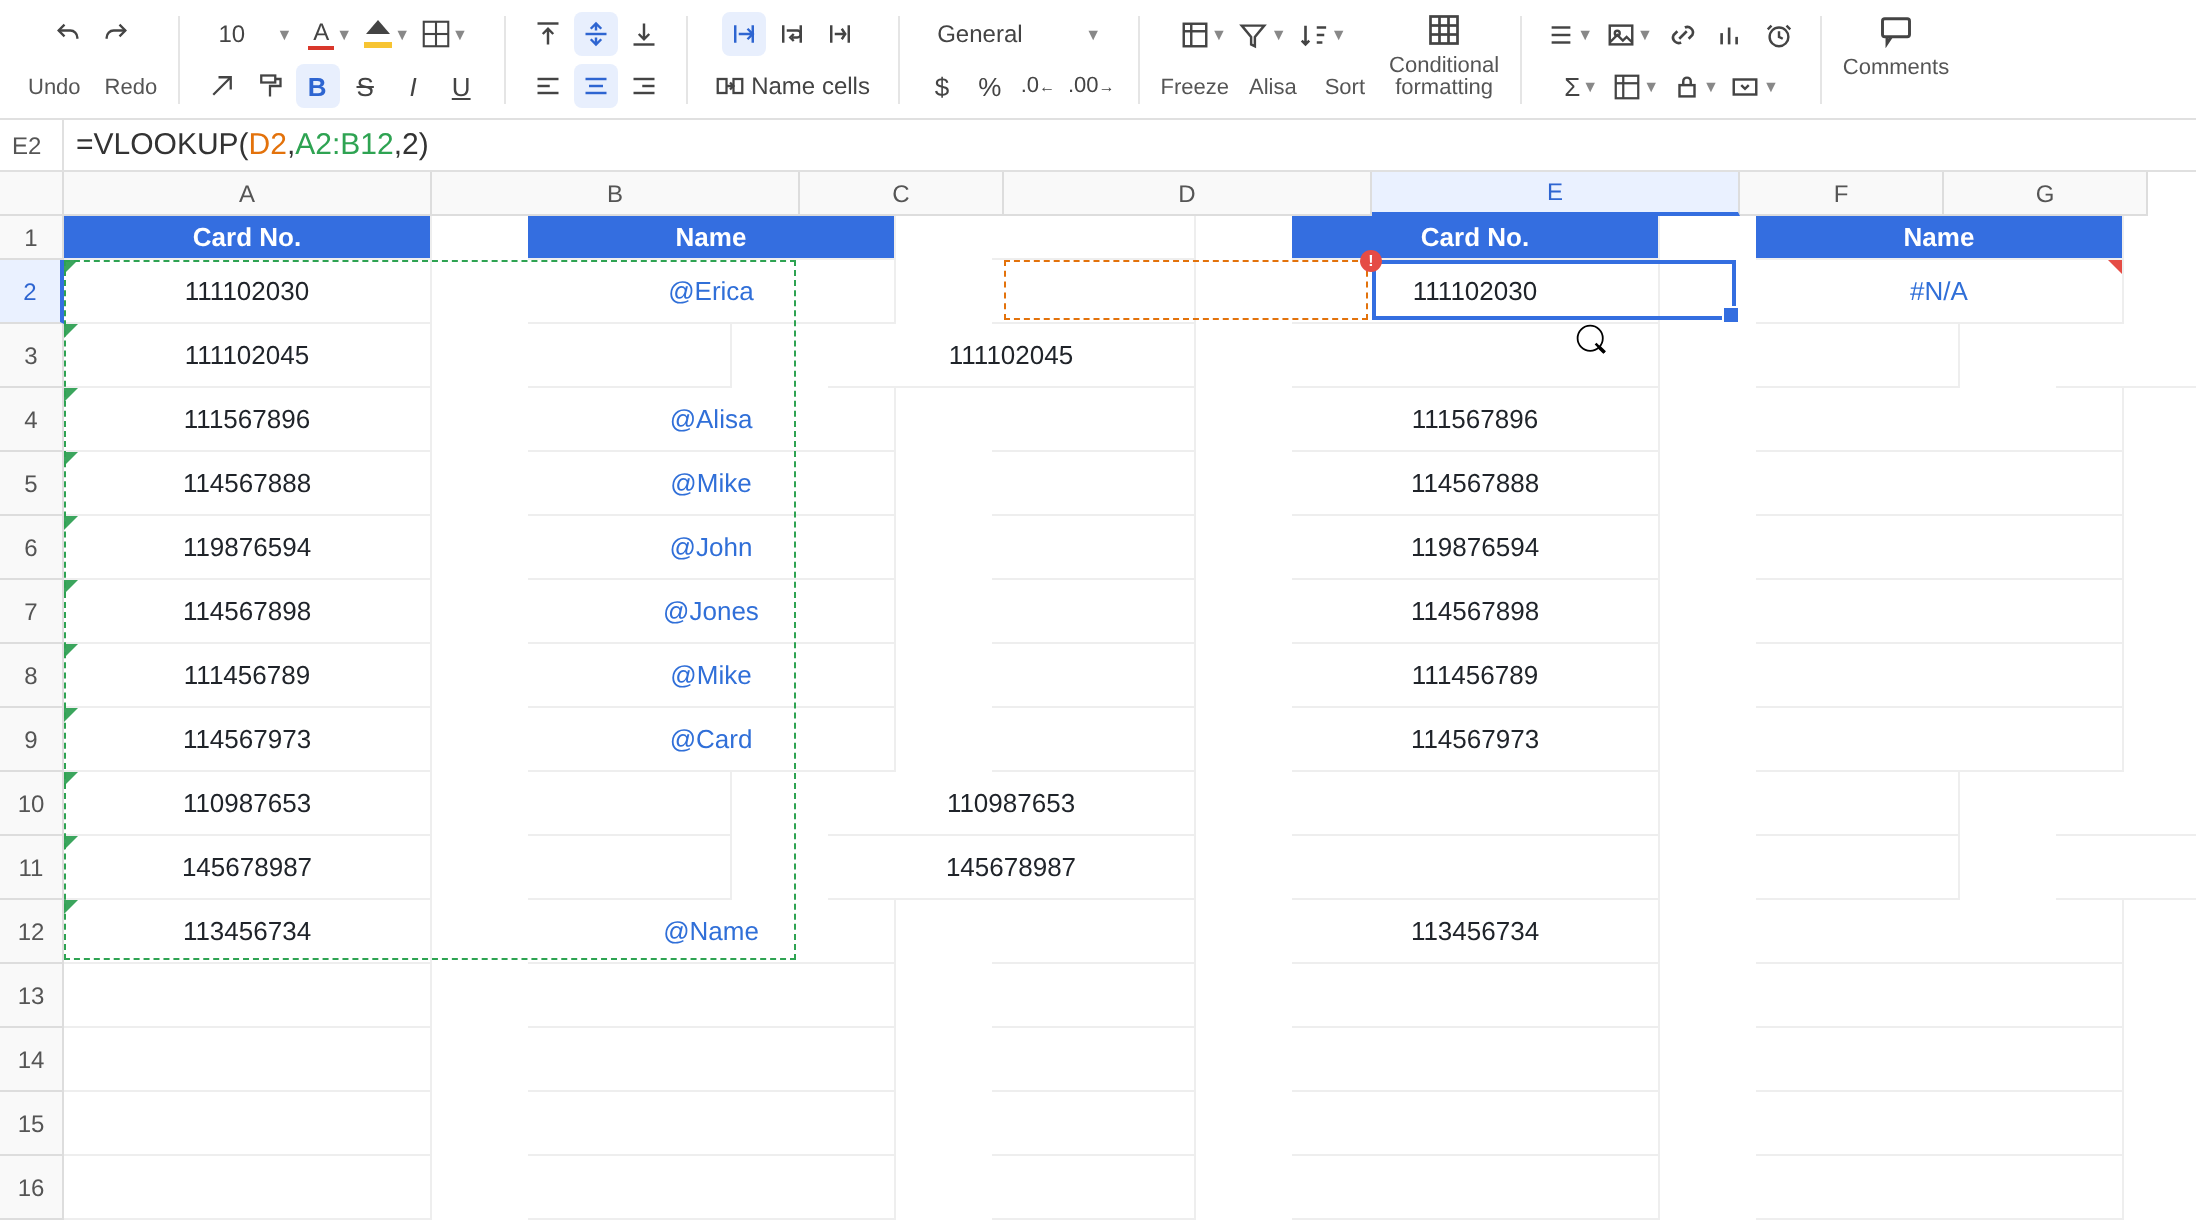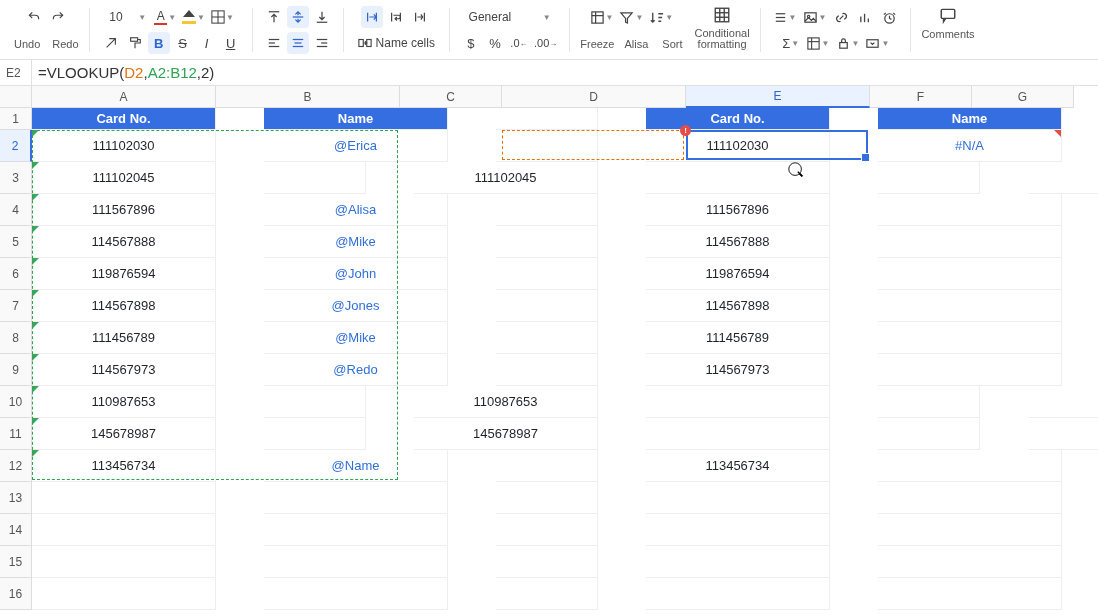--- a/index.html
+++ b/index.html
@@ -474,21 +474,21 @@
         </div>
         <div class="cell " style="width: 102px; height: 32px;"></div>
         <div class="cell " style="width: 184px; height: 32px;">111456789</div>
         <div class="cell " style="width: 184px; height: 32px;"></div>
         <div class="cell " style="width: 102px; height: 32px;"></div>
         <div class="cell " style="width: 102px; height: 32px;"></div>
       </div>
       <div class="grid-row">
         <div class="cell green-mark" style="width: 184px; height: 32px;">114567973</div>
         <div class="cell " style="width: 184px; height: 32px;">
-          <span class="link">@Redo</span>
+          <span class="link">@Card</span>
         </div>
         <div class="cell " style="width: 102px; height: 32px;"></div>
         <div class="cell " style="width: 184px; height: 32px;">114567973</div>
         <div class="cell " style="width: 184px; height: 32px;"></div>
         <div class="cell " style="width: 102px; height: 32px;"></div>
         <div class="cell " style="width: 102px; height: 32px;"></div>
       </div>
       <div class="grid-row">
         <div class="cell green-mark" style="width: 184px; height: 32px;">110987653</div>
         <div class="cell " style="width: 102px; height: 32px;"></div>

